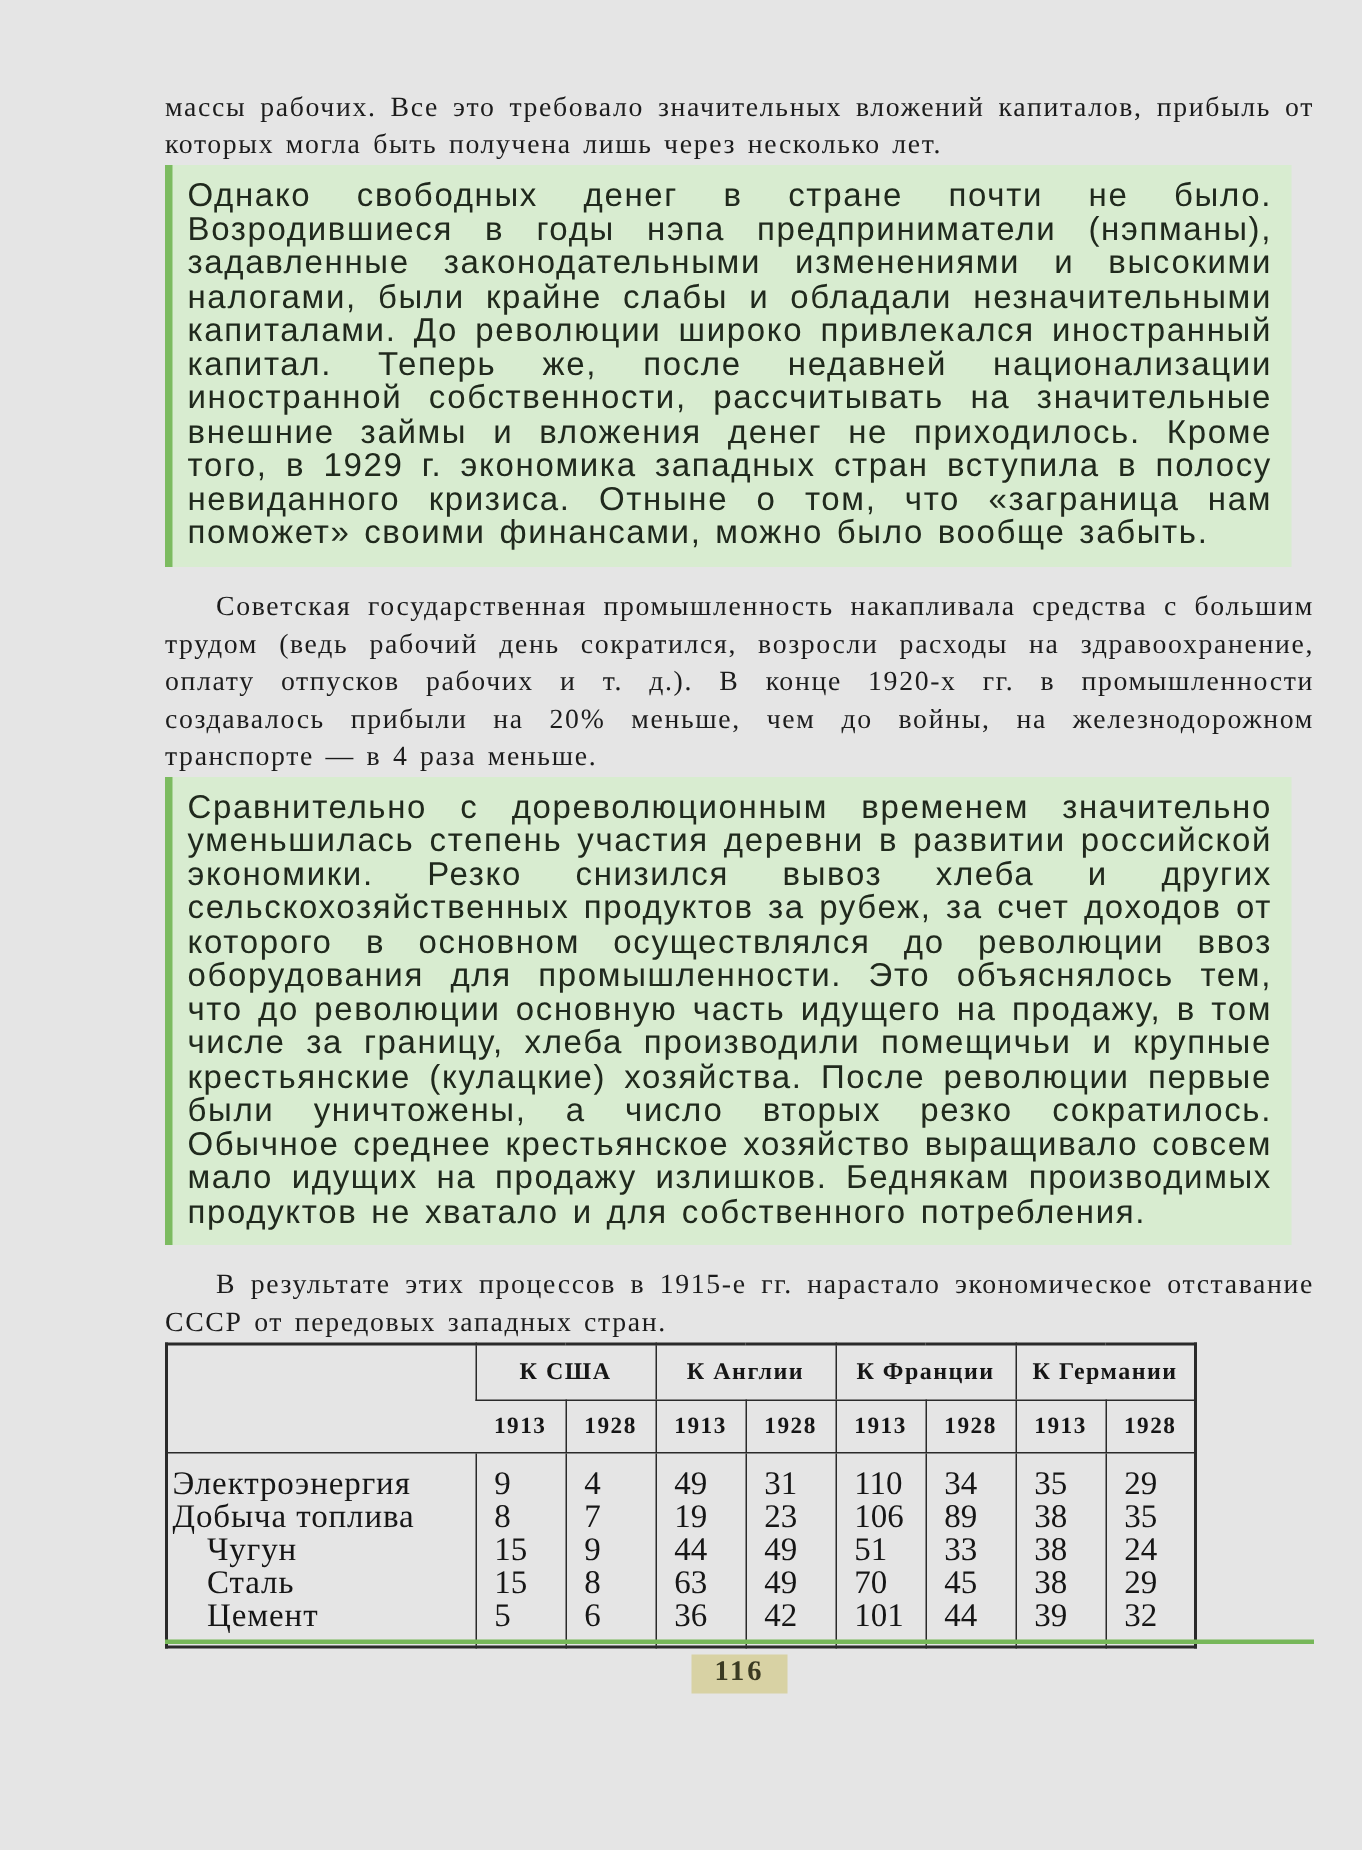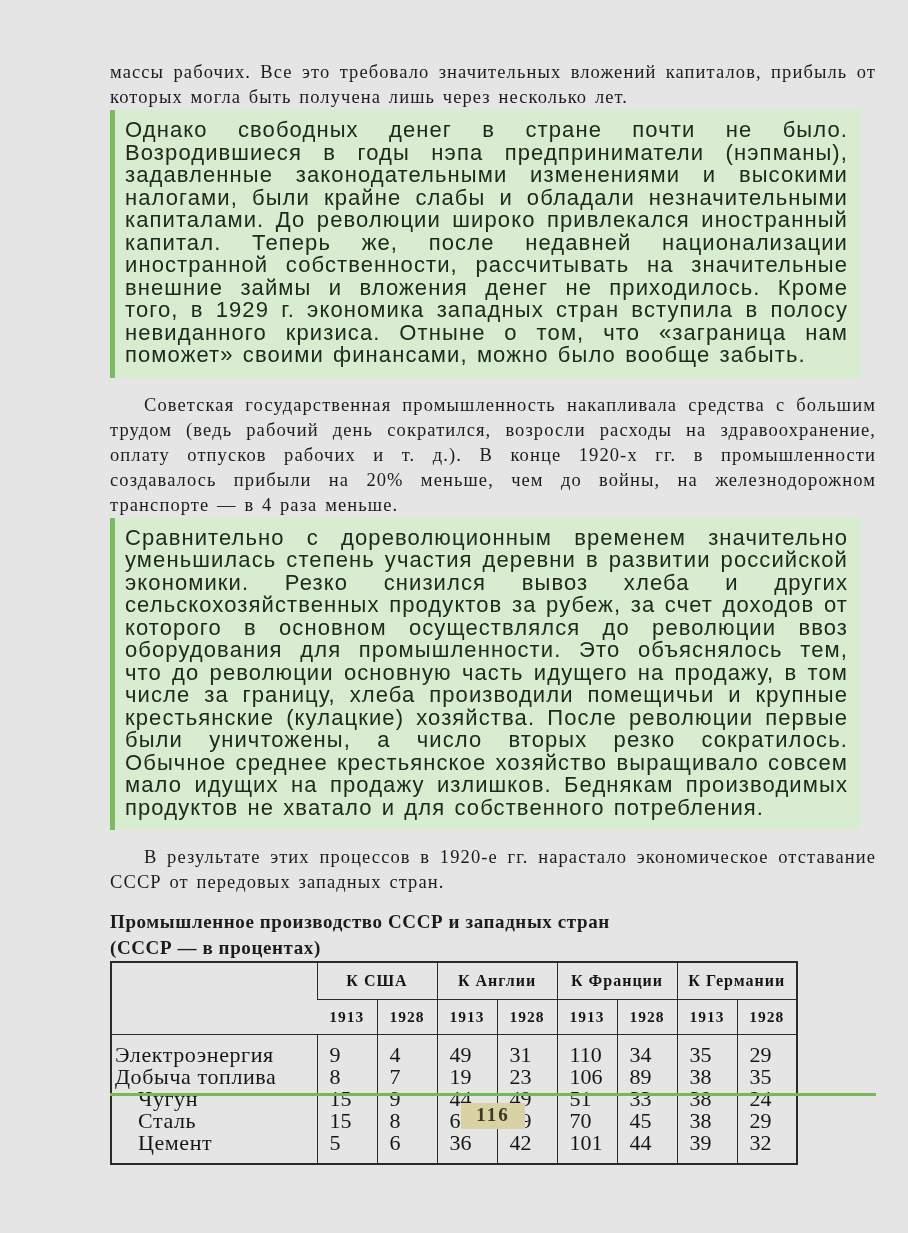--- a/index.html
+++ b/index.html
@@ -105,26 +105,22 @@
     <div class="green-block">
       <p>Однако свободных денег в стране почти не было. Возродившиеся в годы нэпа предприниматели (нэпманы), задавленные законодательными изменениями и высокими налогами, были крайне слабы и обладали незначительными капиталами. До революции широко привлекался иностранный капитал. Теперь же, после недавней национализации иностранной собственности, рассчитывать на значительные внешние займы и вложения денег не приходилось. Кроме того, в 1929 г. экономика западных стран вступила в полосу невиданного кризиса. Отныне о том, что «заграница нам поможет» своими финансами, можно было вообще забыть.</p>
     </div>
 
     <p class="body-par indent">Советская государственная промышленность накапливала средства с большим трудом (ведь рабочий день сократился, возросли расходы на здравоохранение, оплату отпусков рабочих и т. д.). В конце 1920-х гг. в промышленности создавалось прибыли на 20% меньше, чем до войны, на железнодорожном транспорте — в 4 раза меньше.</p>
 
     <div class="green-block">
       <p>Сравнительно с дореволюционным временем значительно уменьшилась степень участия деревни в развитии российской экономики. Резко снизился вывоз хлеба и других сельскохозяйственных продуктов за рубеж, за счет доходов от которого в основном осуществлялся до революции ввоз оборудования для промышленности. Это объяснялось тем, что до революции основную часть идущего на продажу, в том числе за границу, хлеба производили помещичьи и крупные крестьянские (кулацкие) хозяйства. После революции первые были уничтожены, а число вторых резко сократилось. Обычное среднее крестьянское хозяйство выращивало совсем мало идущих на продажу излишков. Беднякам производимых продуктов не хватало и для собственного потребления.</p>
     </div>
 
-    <p class="body-par indent">В результате этих процессов в 1920-е гг. нарастало экономическое отставание СССР от передовых западных стран.</p>
-
-    <h3 class="table-title">
-      <span>Промышленное производство СССР и западных стран</span><br>
-      <span>(СССР — в процентах)</span>
-    </h3>
+    <p class="body-par indent">В результате этих процессов в 1915-е гг. нарастало экономическое отставание СССР от передовых западных стран.</p>
+
 
     <table class="stats">
       <thead>
         <tr>
           <th rowspan="2"></th>
           <th colspan="2">К США</th>
           <th colspan="2">К Англии</th>
           <th colspan="2">К Франции</th>
           <th colspan="2">К Германии</th>
         </tr>

